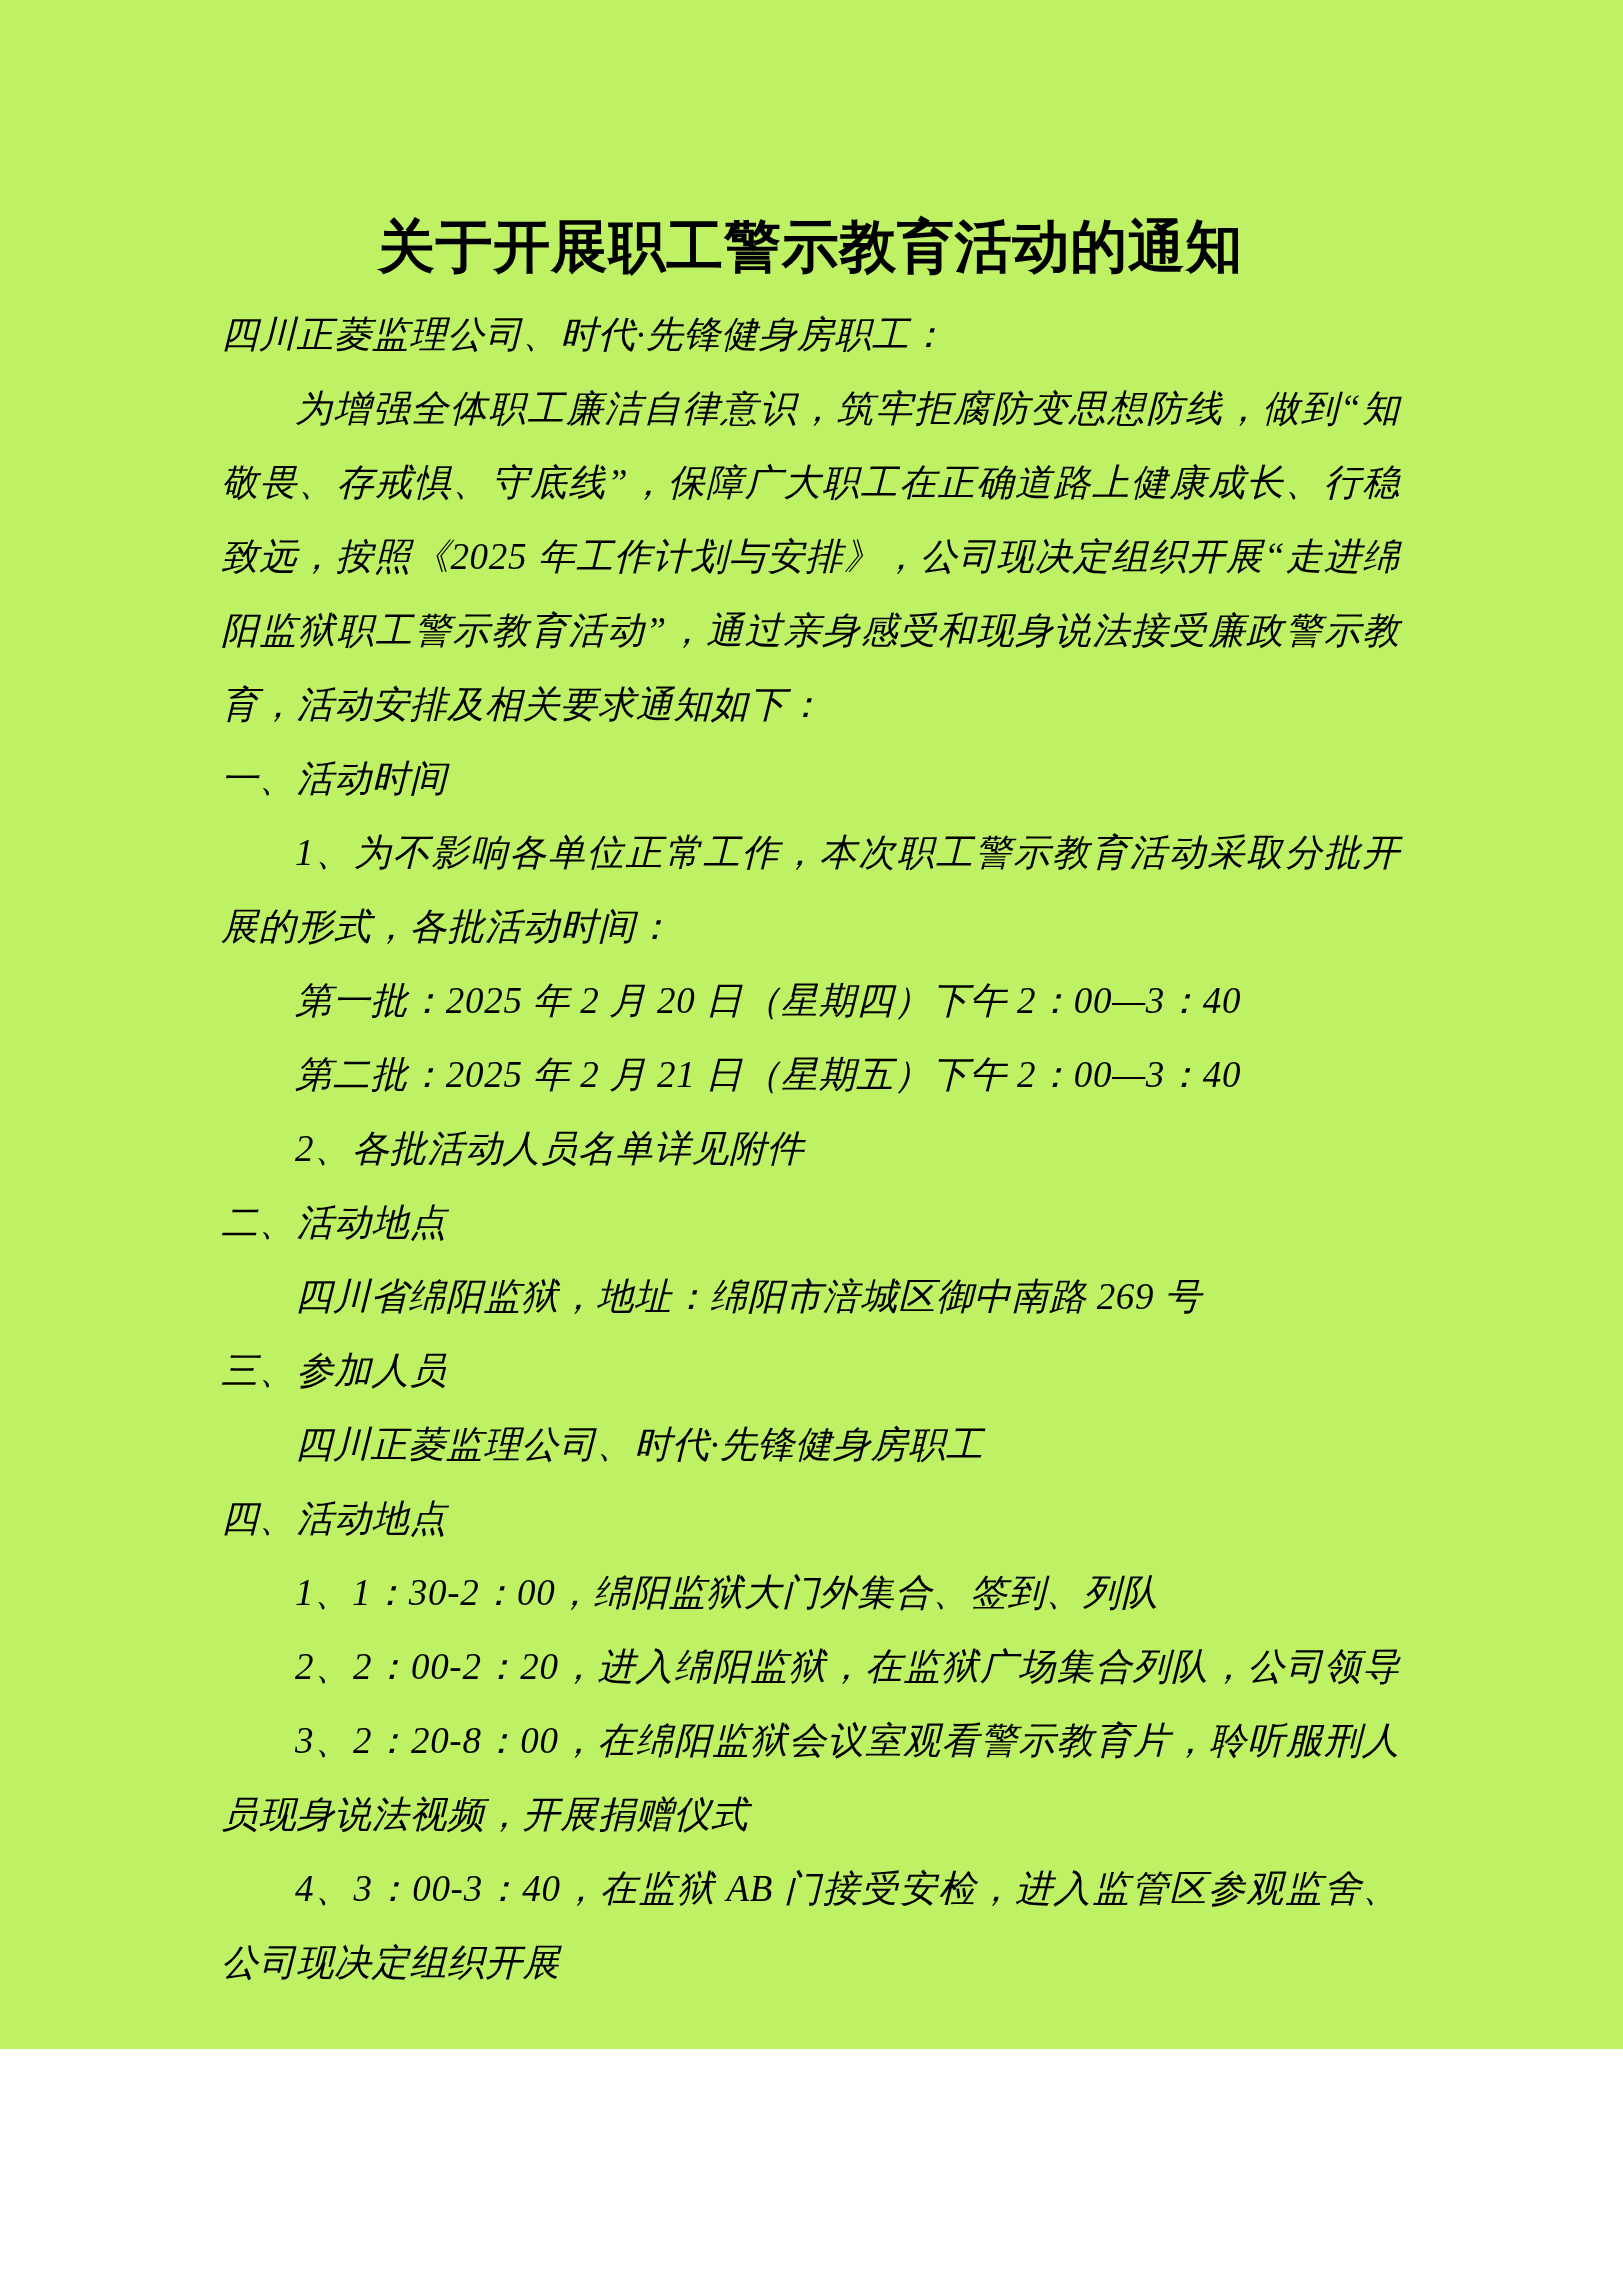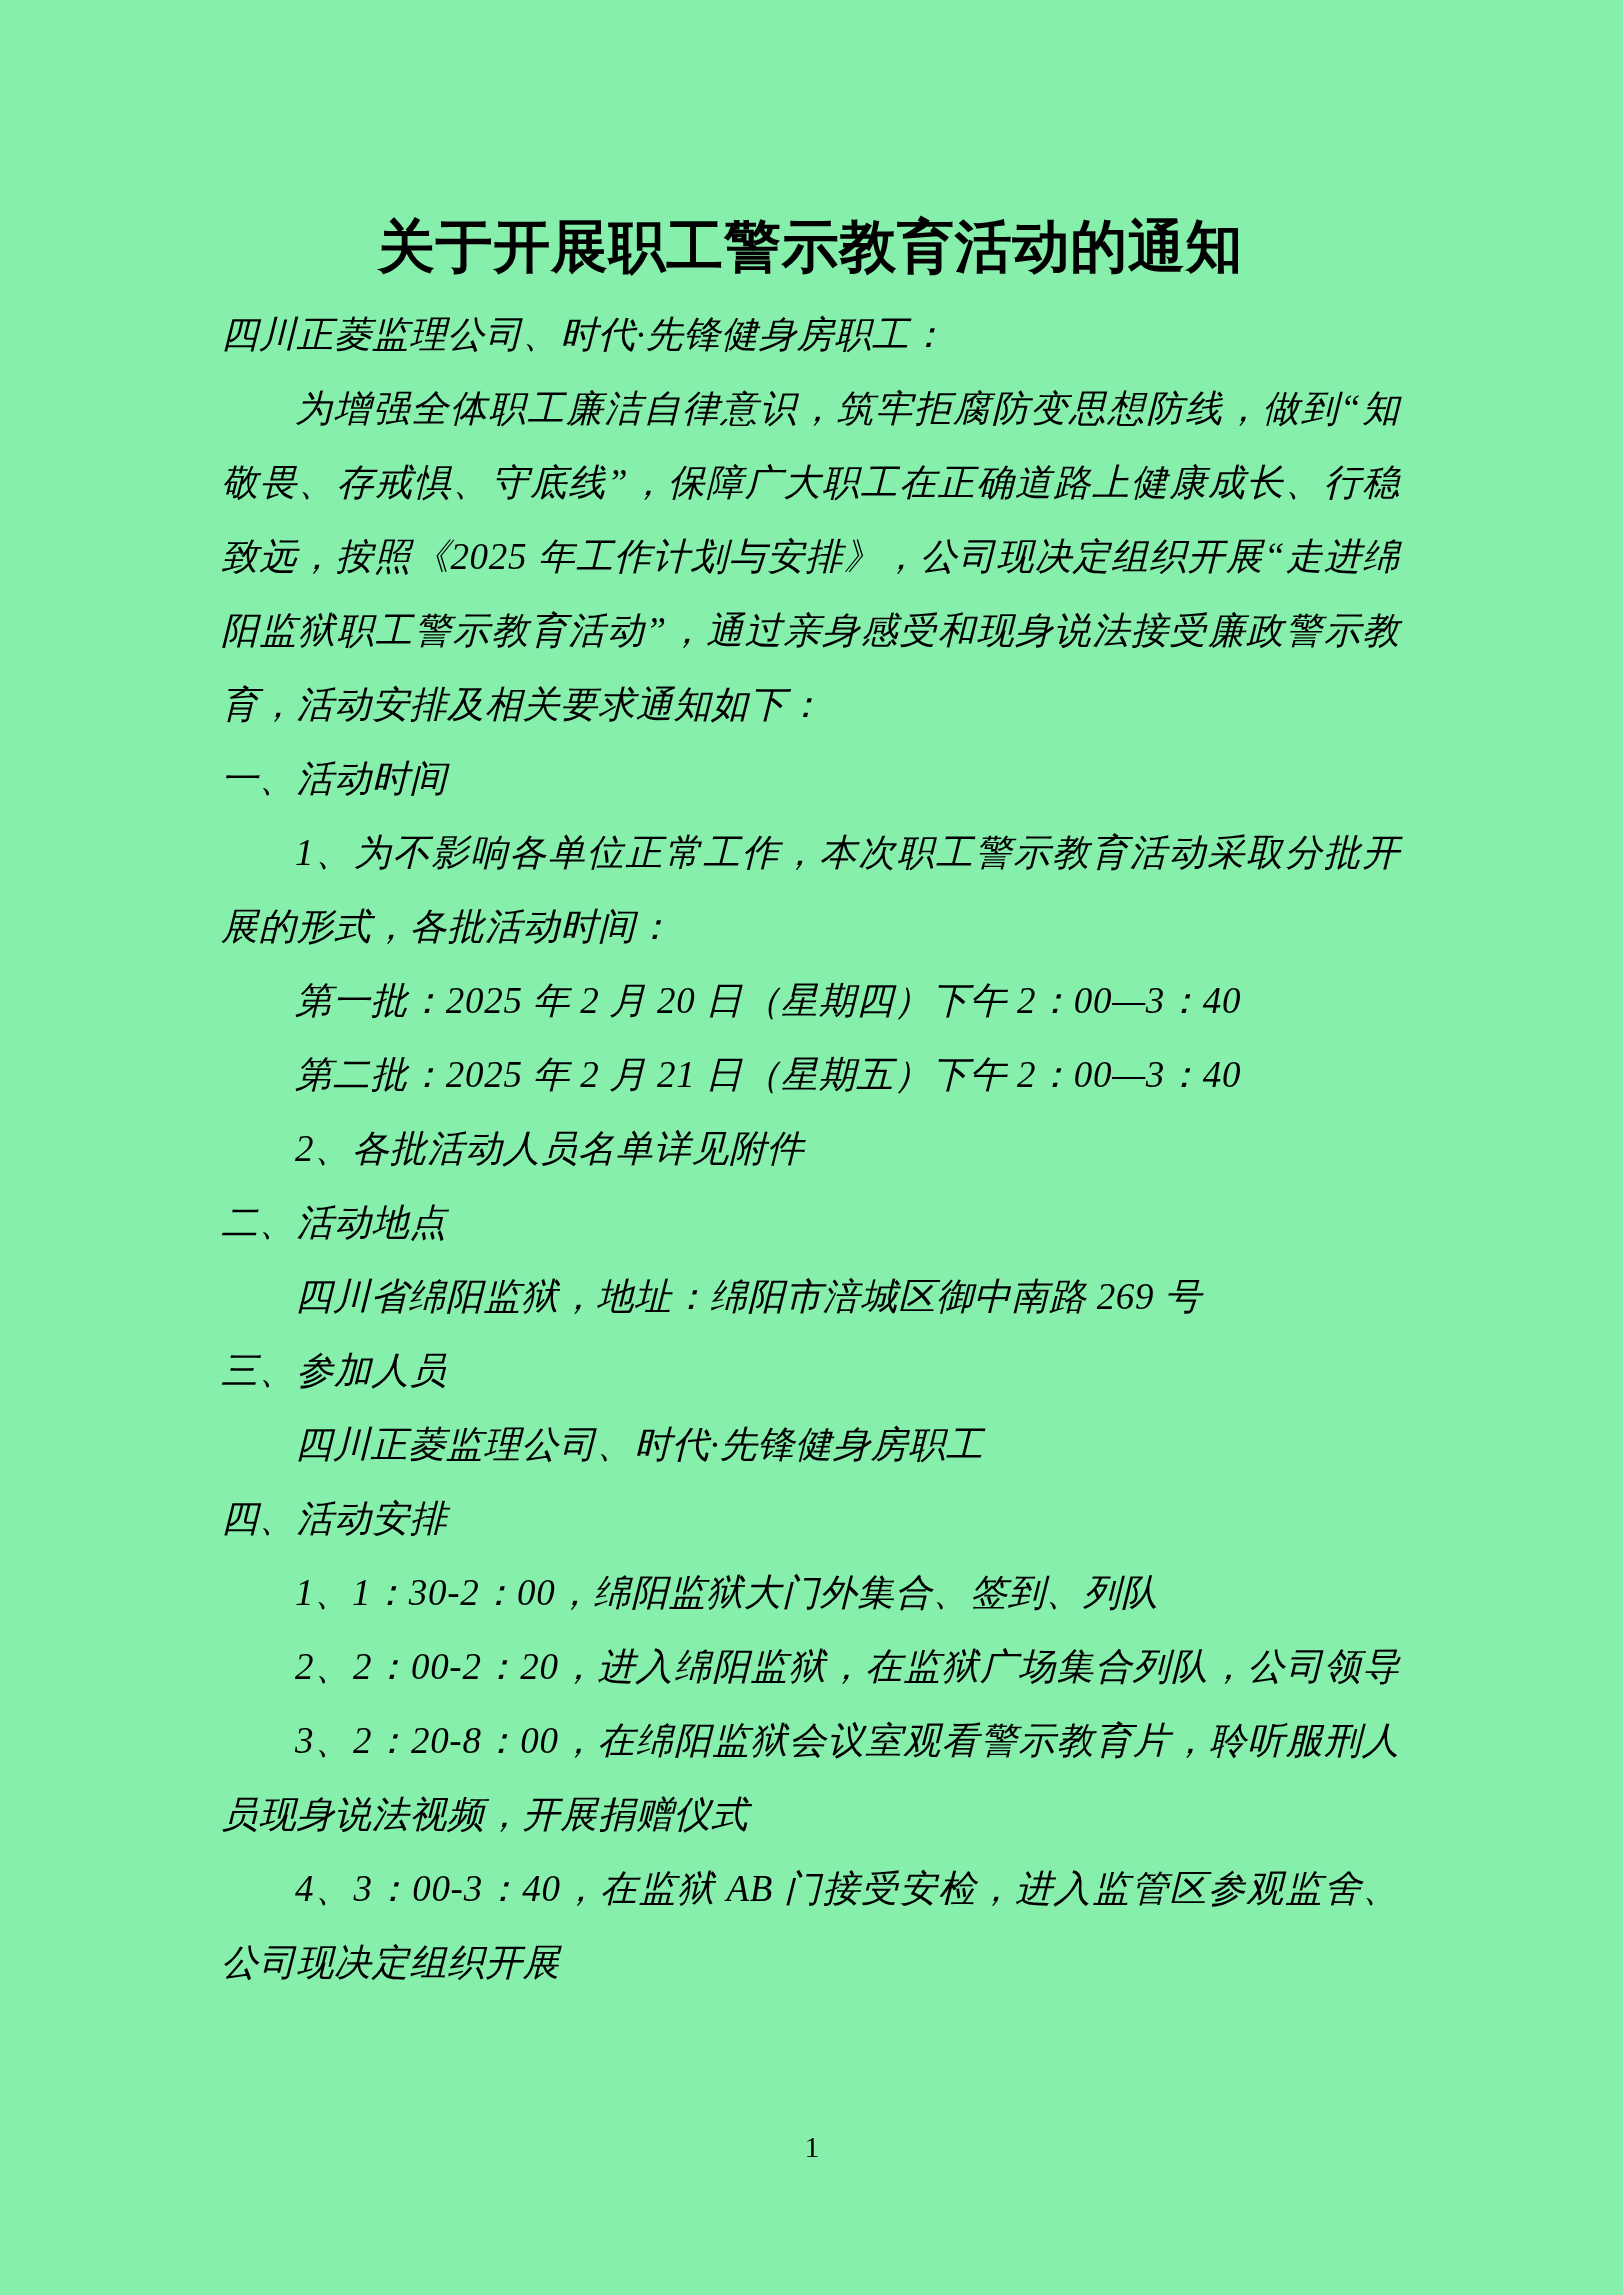--- a/index.html
+++ b/index.html
@@ -1,21 +1,21 @@
 <!DOCTYPE html>
 <html style="font-size:11.4px"><head>
 <meta charset="utf-8">
 <style>
   * { margin: 0; padding: 0; box-sizing: border-box; }
   html, body { background: #ffffff; }
   .page {
     position: relative;
     width: 1624px;
-    height: 2295px;
-    background: #86efac;
+    height: 2049px;
+    background: #bef264;
     color: #000000;
     font-family: "Liberation Serif", "DejaVu Serif", serif;
     overflow: hidden;
   }
   .content {
     position: absolute;
     left: 221px;
     top: 205px;
     width: 1179px;
   }
@@ -70,21 +70,21 @@
       <div class="line">一、活动时间</div>
       <div class="line ind fj">1、为不影响各单位正常工作，本次职工警示教育活动采取分批开</div>
       <div class="line">展的形式，各批活动时间：</div>
       <div class="line ind">第一批：2025 年 2 月 20 日（星期四）下午 2：00—3：40</div>
       <div class="line ind">第二批：2025 年 2 月 21 日（星期五）下午 2：00—3：40</div>
       <div class="line ind">2、各批活动人员名单详见附件</div>
       <div class="line">二、活动地点</div>
       <div class="line ind">四川省绵阳监狱，地址：绵阳市涪城区御中南路 269 号</div>
       <div class="line">三、参加人员</div>
       <div class="line ind">四川正菱监理公司、时代·先锋健身房职工</div>
-      <div class="line">四、活动安排</div>
+      <div class="line">四、活动地点</div>
       <div class="line ind">1、1：30-2：00，绵阳监狱大门外集合、签到、列队</div>
       <div class="line ind fj">2、2：00-2：20，进入绵阳监狱，在监狱广场集合列队，公司领导</div>
       <div class="line ind fj">3、2：20-8：00，在绵阳监狱会议室观看警示教育片，聆听服刑人</div>
       <div class="line">员现身说法视频，开展捐赠仪式</div>
       <div class="line ind fj">4、3：00-3：40，在监狱 AB 门接受安检，进入监管区参观监舍、</div>
       <div class="line">公司现决定组织开展</div>
     </div>
   </div>
   <div class="page-number">1</div>
 </div>

